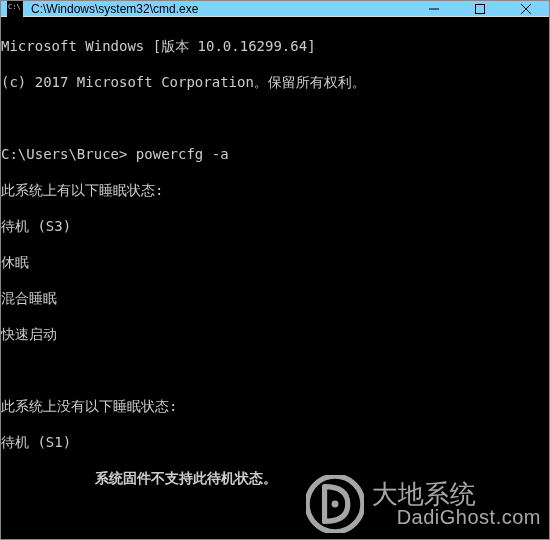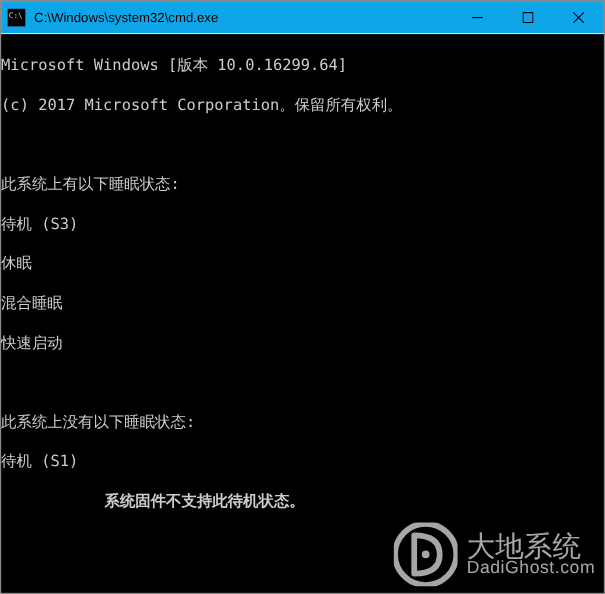--- a/index.html
+++ b/index.html
@@ -14,22 +14,22 @@
     .window {
       width: 550px;
       height: 540px;
       background: #fff;
       border: 1px solid #888;
       display: flex;
       flex-direction: column;
       position: relative;
     }
     .titlebar {
-      height: 30px;
-      background: #0ea5e9;
+      height: 16px;
+      background: #7dd3fc;
       display: flex;
       align-items: center;
       border-bottom: 1px solid #ddd;
     }
     .titlebar-icon {
       width: 16px;
       height: 16px;
       margin: 0 6px;
       background: #000;
       display: inline-block;
@@ -96,23 +96,24 @@
       flex-direction: column;
       color: #fff;
       line-height: 1;
     }
     .wm-text-top {
       font-size: 26px;
       font-weight: normal;
       font-family: "Microsoft YaHei", sans-serif;
     }
     .wm-text-bottom {
-      font-size: 16px;
+      font-size: 20px;
       font-family: Arial, sans-serif;
       letter-spacing: 0.5px;
+      margin-left: 25px;
     }
   </style>
 </head>
 <body>
 
 <div class="window">
   <div class="titlebar">
     <span class="titlebar-icon"></span>
     <span class="titlebar-title">C:\Windows\system32\cmd.exe</span>
     <div class="titlebar-buttons">
@@ -132,20 +133,21 @@
             <line x1="10" y1="0" x2="0" y2="10" stroke="#000" stroke-width="1"></line>
           </svg>
       </div>
     </div>
   </div>
 
   <div class="terminal">
 <div class="term-line">Microsoft Windows [版本 10.0.16299.64]</div>
 <div class="term-line">(c) 2017 Microsoft Corporation。保留所有权利。</div>
 <div class="term-line"> </div>
+<div class="term-line"><span>C:\Users\Bruce&gt;</span><span> powercfg -a</span></div>
 <div class="term-line">此系统上有以下睡眠状态:</div>
 <div class="term-line indent1">待机 (S3)</div>
 <div class="term-line indent1">休眠</div>
 <div class="term-line indent1">混合睡眠</div>
 <div class="term-line indent1">快速启动</div>
 <div class="term-line"> </div>
 <div class="term-line">此系统上没有以下睡眠状态:</div>
 <div class="term-line indent1">待机 (S1)</div>
 <div class="term-line indent2">系统固件不支持此待机状态。</div>
 <div class="term-line"> </div>

